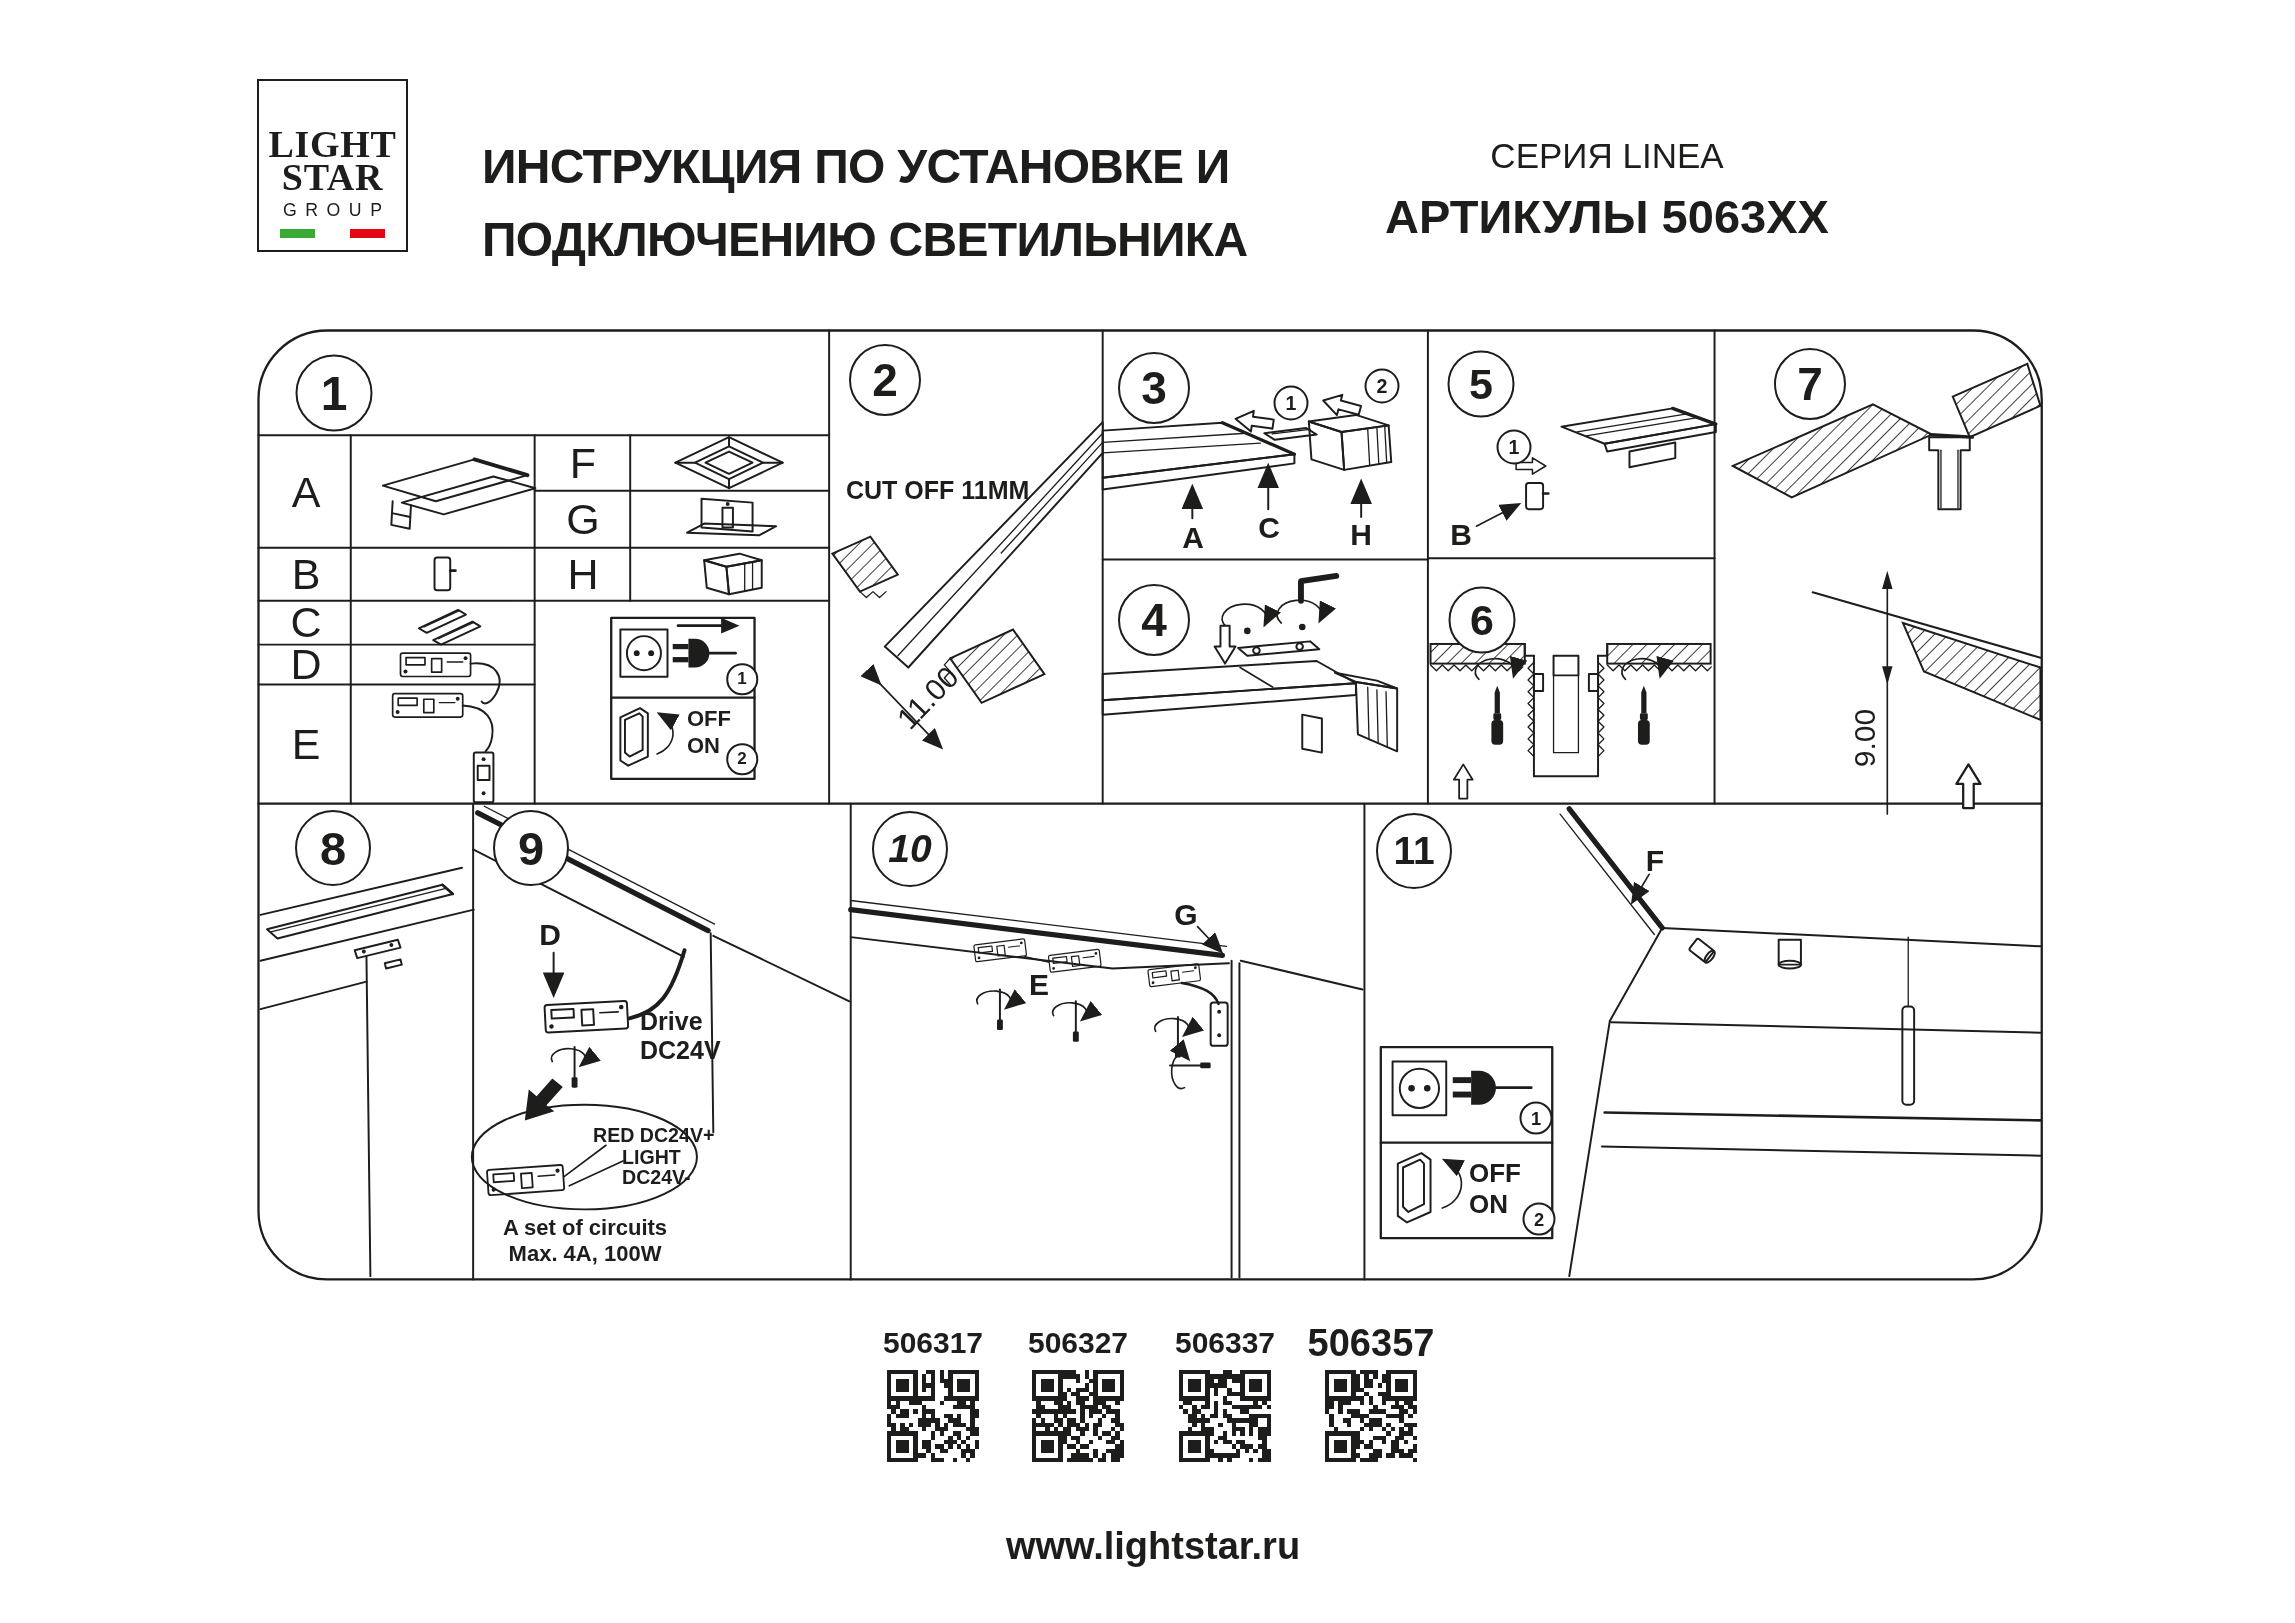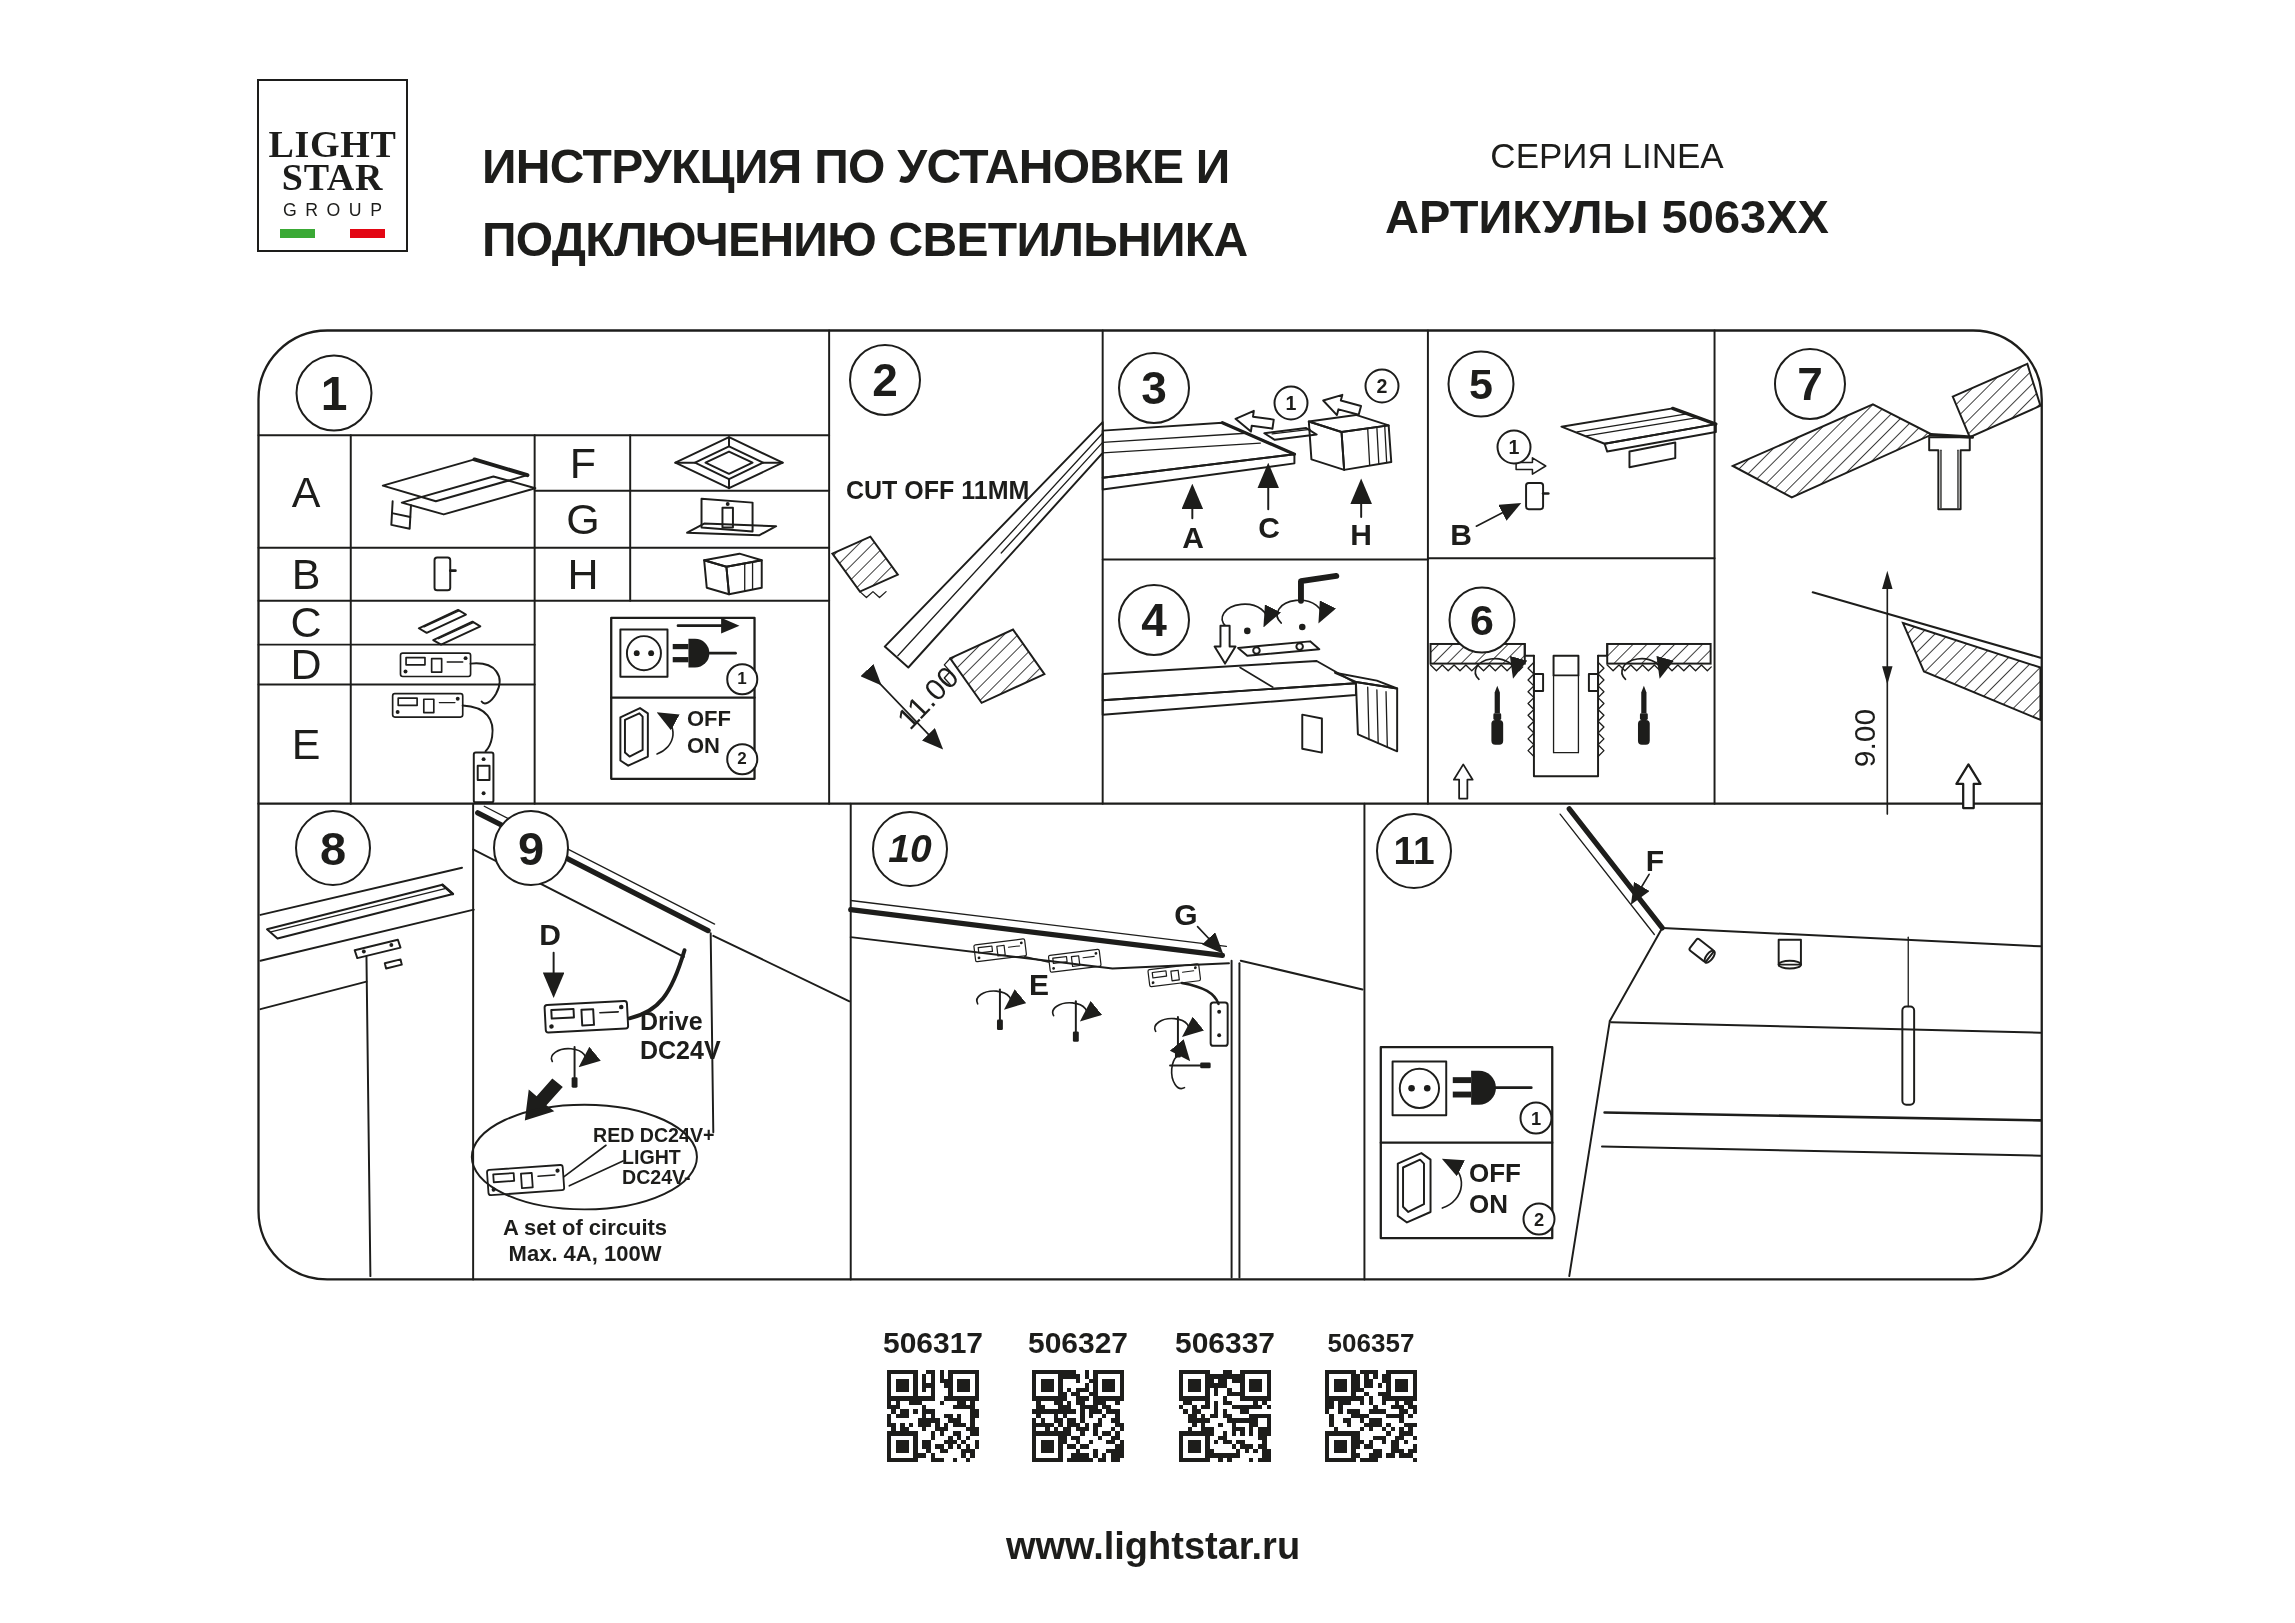--- a/index.html
+++ b/index.html
@@ -497,21 +497,21 @@
     </div>
 <div class="tl" style="left:1469px;top:1173px;font-size:26px;font-weight:700;">OFF</div>
 <div class="tl" style="left:1469px;top:1204px;font-size:26px;font-weight:700;">ON</div>
 <div class="mini" style="left:1539px;top:1219px;width:29px;height:29px;font-size:18.3px;">
       <span>2</span>
     </div>
 
 <div class="t" style="left:933px;top:1343px;font-size:30px;font-weight:700;">506317</div>
 <div class="t" style="left:1078px;top:1343px;font-size:30px;font-weight:700;">506327</div>
 <div class="t" style="left:1225px;top:1343px;font-size:30px;font-weight:700;">506337</div>
-<div class="t" style="left:1371px;top:1343px;font-size:26px;font-weight:700;">506357</div>
+<div class="t" style="left:1371px;top:1343px;font-size:38px;font-weight:700;">506357</div>
 
 <div class="qr" style="left:887px;top:1370px;"><svg viewBox="0 0 21 21" width="100%" height="100%" shape-rendering="crispEdges" fill="#1d1d1b">
         <rect x="9" y="0" width="1" height="1"></rect>
         <rect x="10" y="0" width="1" height="1"></rect>
         <rect x="12" y="0" width="1" height="1"></rect>
         <rect x="8" y="1" width="1" height="1"></rect>
         <rect x="10" y="1" width="1" height="1"></rect>
         <rect x="12" y="1" width="1" height="1"></rect>
         <rect x="8" y="2" width="1" height="1"></rect>
         <rect x="10" y="2" width="1" height="1"></rect>

